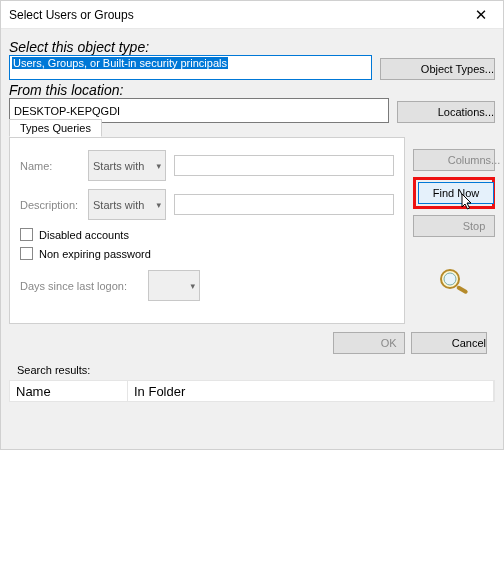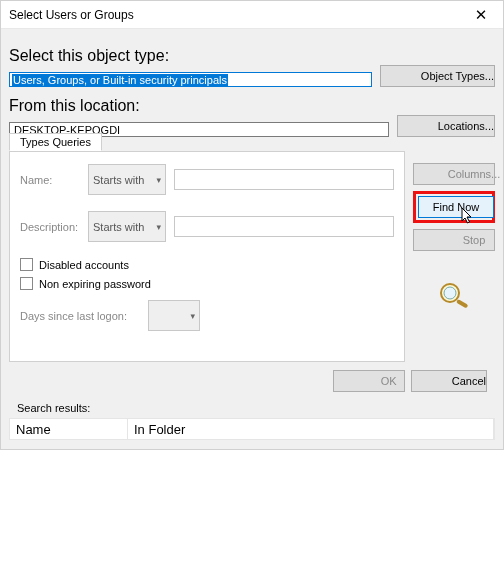--- a/index.html
+++ b/index.html
@@ -14,24 +14,24 @@
     }
     .window { width: 504px; height: 450px; border: 1px solid #d0d0d0; background: #f0f0f0; }
     .titlebar {
       display: flex; align-items: center; justify-content: space-between;
       height: 28px; background: #fff; border-bottom: 1px solid #e8e8e8;
       padding: 0 2px 0 8px;
     }
     .titlebar-title { font-size: 12px; }
     .close-btn { width: 40px; height: 26px; display: flex; align-items: center; justify-content: center; font-size: 15px; }
     .client { padding: 8px 8px 4px 8px; }
-    .lbl { font-size: 16px; color: #000; margin-top: 10px; display: block; }
+    .lbl { font-size: 14px; color: #000; margin-top: 2px; display: block; font-style: italic; }
     .row { display: flex; gap: 8px; align-items: flex-end; }
     .input-main {
-      flex: 1; height: 15px; border: 1px solid #7a7a7a; background: #fff; padding: 0 4px;
+      flex: 1; height: 25px; border: 1px solid #7a7a7a; background: #fff; padding: 0 4px;
       font-size: 11px; color: #000;
     }
     .input-highlight {
       border: 1px solid #0078d7; background: #fff; padding: 1px 2px;
     }
     .input-highlight span { background: #0078d7; color: #fff; padding: 0 1px; }
     .btn {
       min-width: 82px; height: 22px; border: 1px solid #adadad; background: #e1e1e1;
       font-size: 11px; color: #000; cursor: default; text-align: center;
       display: inline-flex; align-items: center; justify-content: center; padding-left: 40px;
@@ -42,21 +42,21 @@
     .tab-region { position: relative; flex: 1; }
     .tab {
       position: absolute; top: -18px; left: 0;
       background: #fff; border: 1px solid #d0d0d0; border-bottom: 1px solid #fff;
       padding: 2px 10px; font-size: 11px; z-index: 2;
     }
     .tab-body {
       background: #fff; border: 1px solid #d0d0d0;
       padding: 12px 10px 14px 10px; min-height: 176px;
     }
-    .qrow { display: flex; align-items: center; gap: 8px; margin-bottom: 16px; }
+    .qrow { display: flex; align-items: center; gap: 8px; margin-bottom: 8px; }
     .qlabel { width: 60px; color: #888; font-size: 11px; }
     .combo {
       width: 78px; height: 31px; border: 1px solid #c8c8c8; background: #efefef;
       display: flex; align-items: center; justify-content: space-between;
       padding: 0 4px; font-size: 11px; color: #555;
     }
     .combo.small { width: 52px; }
     .combo .arrow { font-size: 9px; color: #666; }
     .qinput { flex: 1; height: 21px; border: 1px solid #c8c8c8; background: #fff; }
     .chk { display: flex; align-items: center; gap: 6px; margin: 6px 0; color: #000; }

